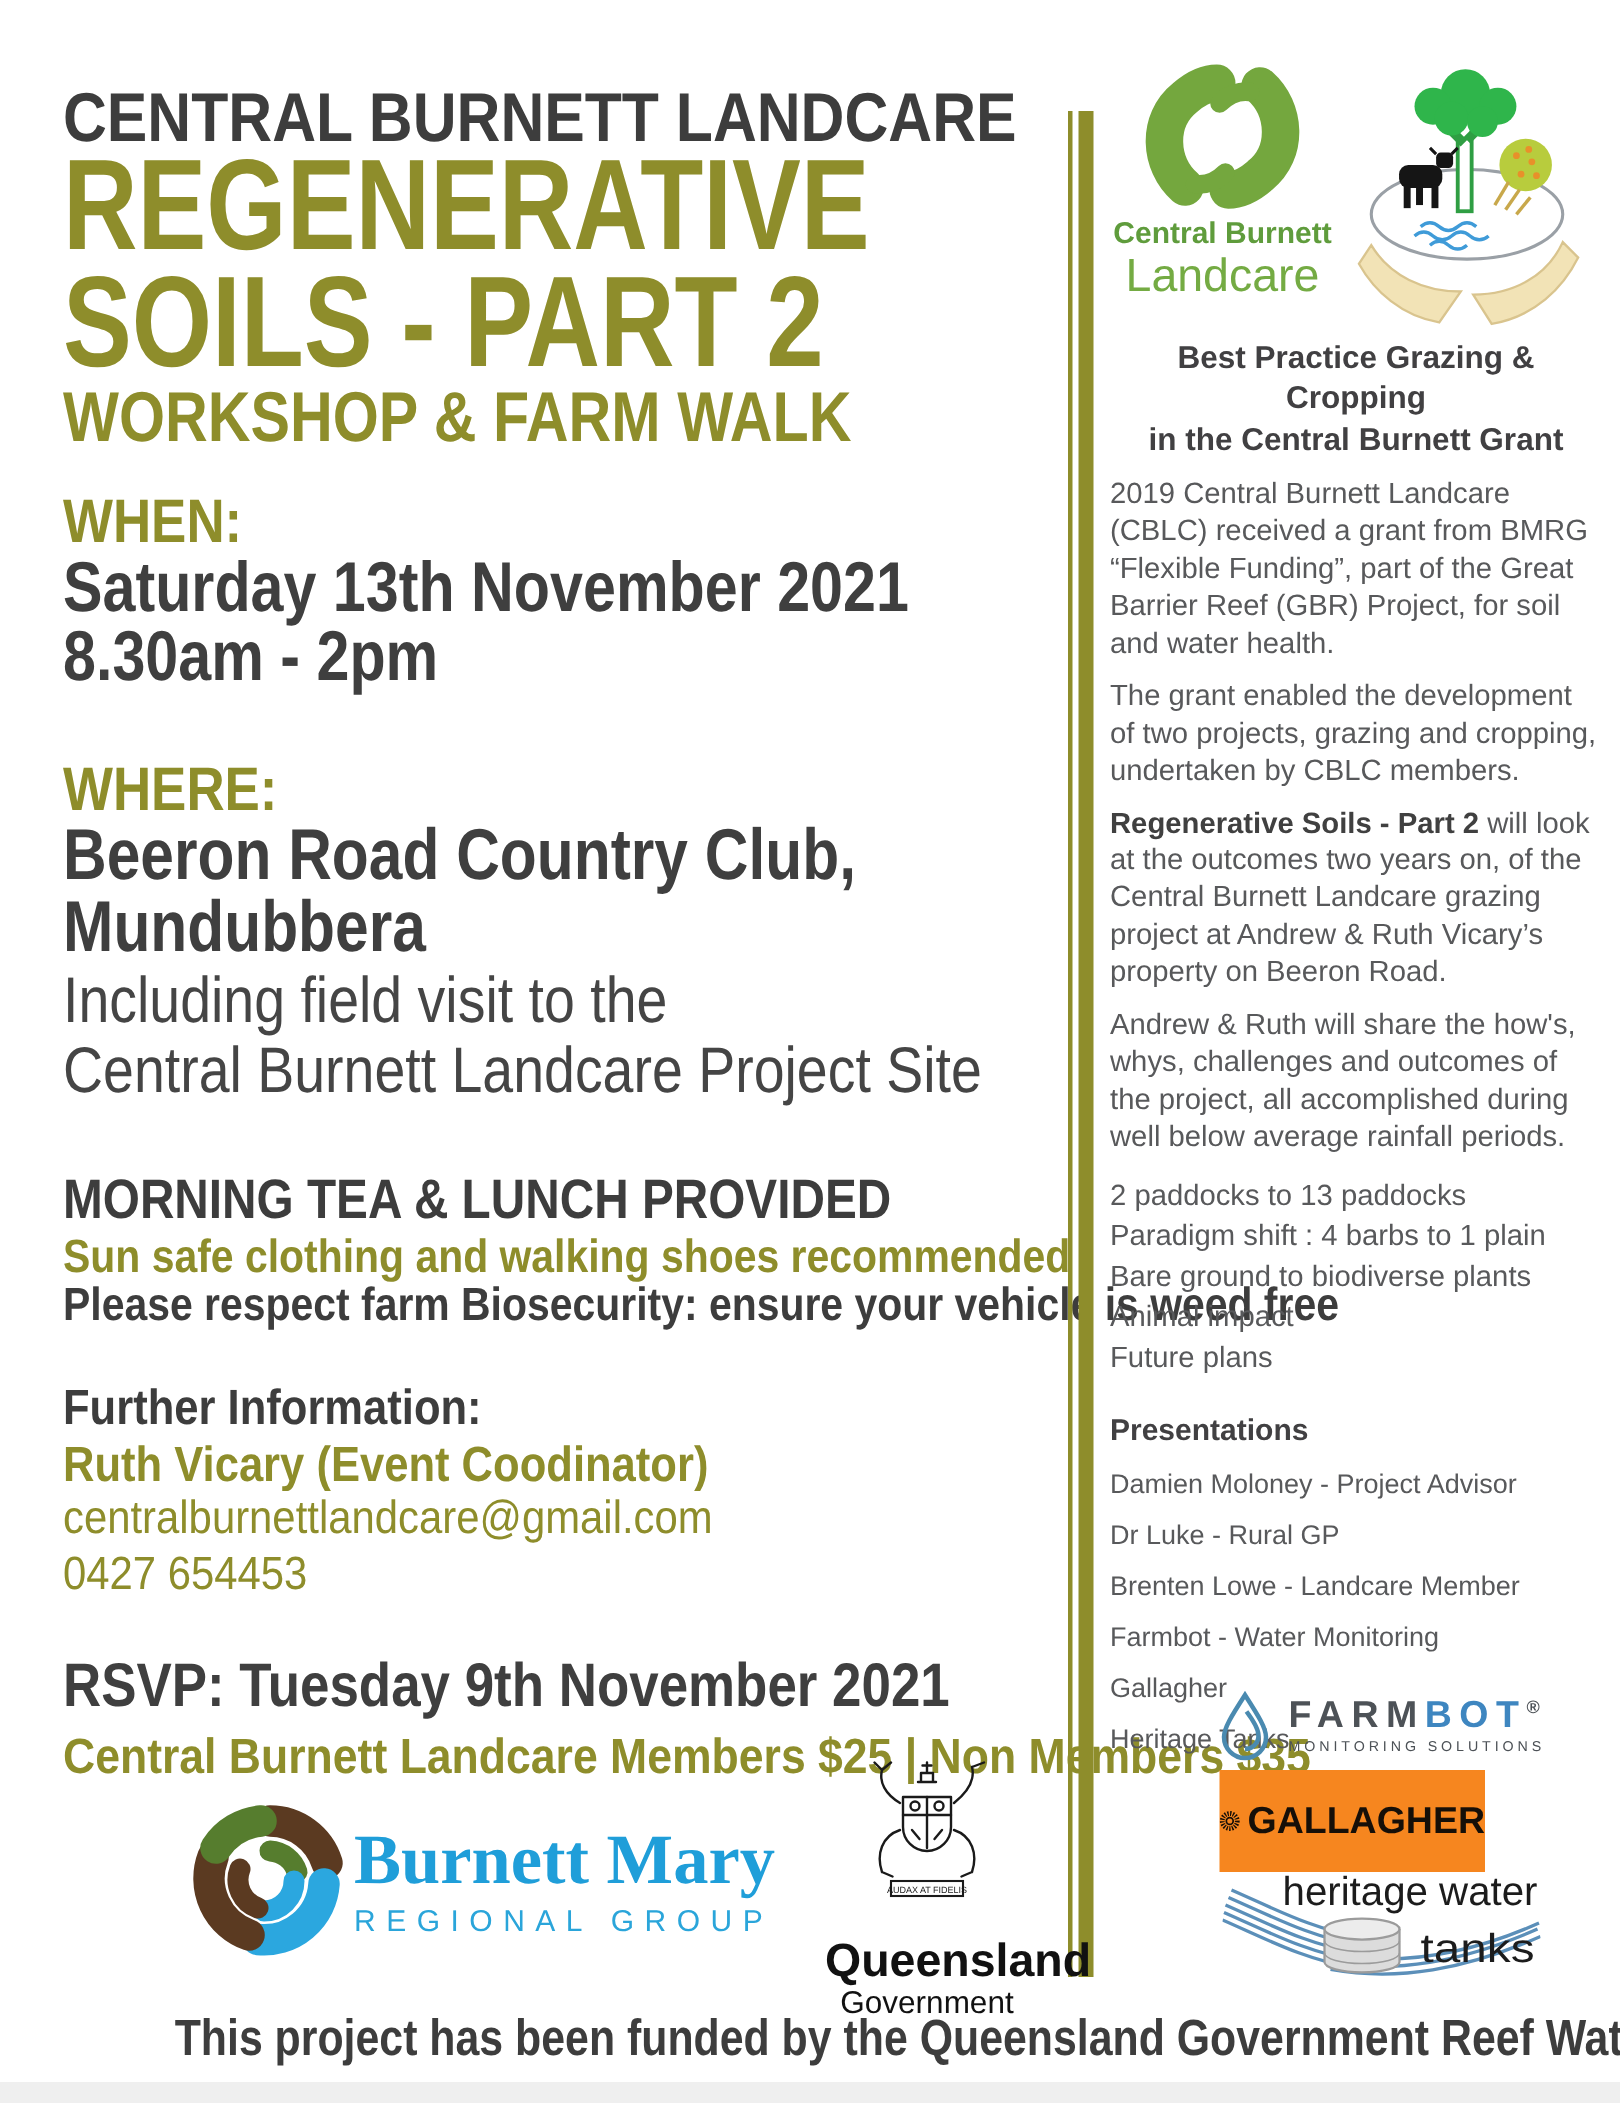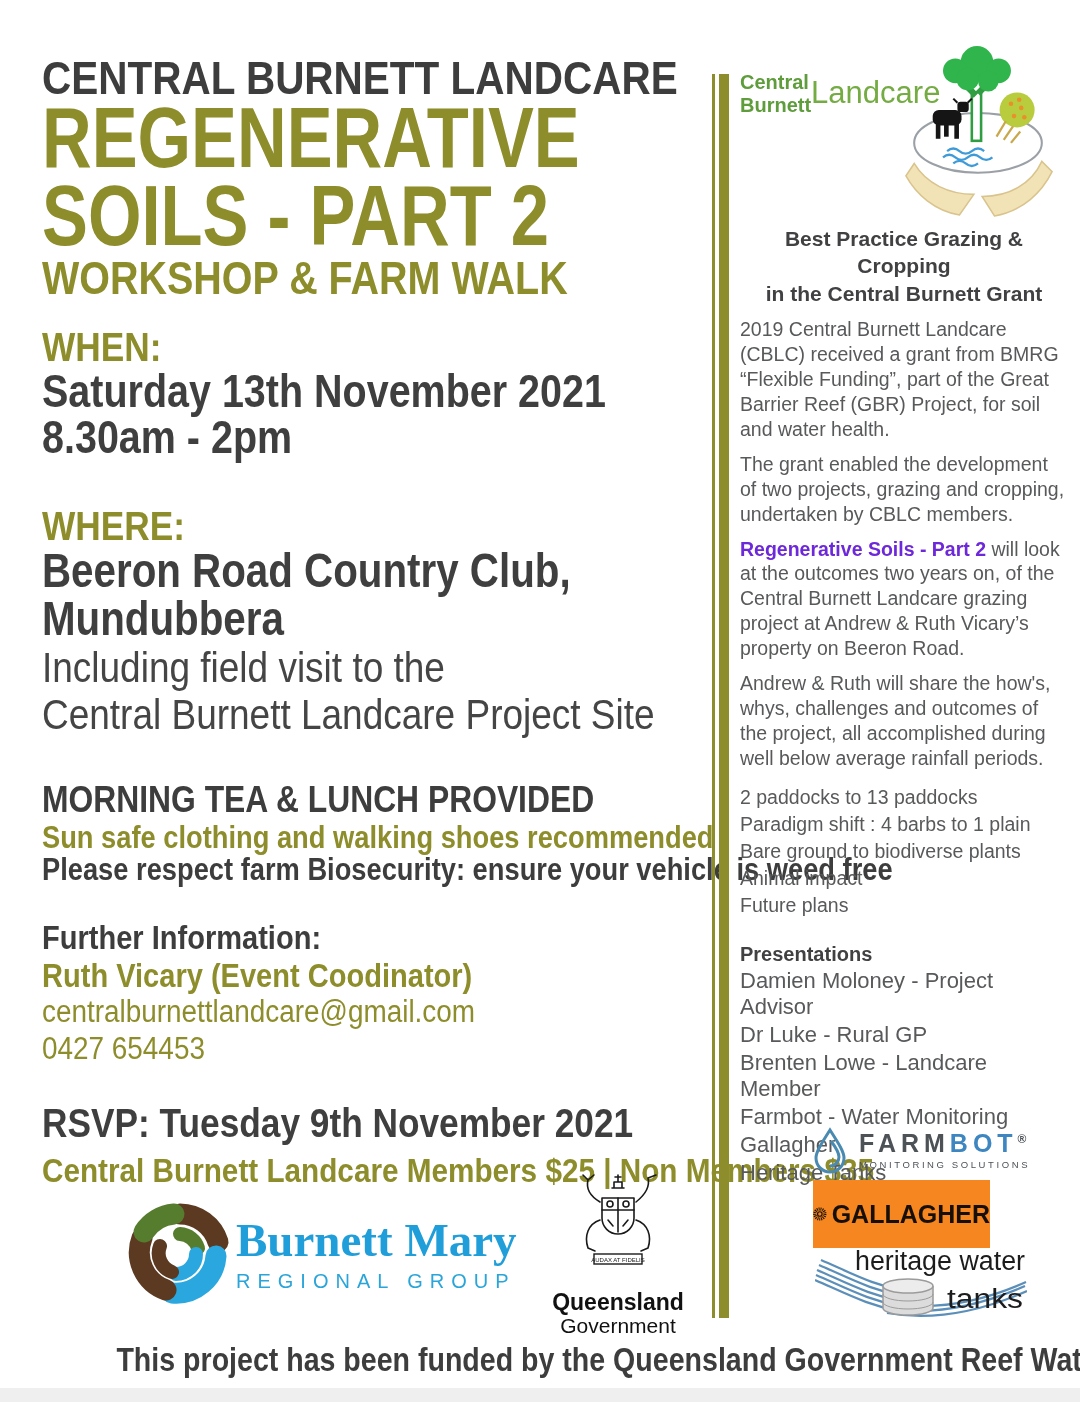--- a/index.html
+++ b/index.html
@@ -30,36 +30,36 @@
   .rsvp1{font-size:41px;font-weight:700;color:#3f3f3f;line-height:1;margin-top:38px;transform:scaleX(.86)}
   .rsvp2{font-size:33px;font-weight:700;color:#8e8d2b;line-height:1.1;margin-top:9px;transform:scaleX(.9)}
 
   
   .div-thin{position:absolute;left:712px;top:74px;width:3px;height:1244px;background:#8e8d2b}
   .div-thick{position:absolute;left:719px;top:74px;width:10px;height:1244px;background:#8e8d2b}
 
   
   .right-col{position:absolute;left:740px;top:42px;width:328px;color:#58595b}
   .logo-row{display:flex;align-items:flex-start;gap:4px;height:175px}
-  .cblc-logo{width:150px;display:flex;flex-direction:row;align-items:center}
+  .cblc-logo{width:150px;display:flex;flex-direction:column;align-items:center}
   .cblc-n1{font-size:20px;font-weight:700;color:#5f9c3c;margin-top:3px}
   .cblc-n2{font-size:31px;font-weight:500;color:#74ab43;line-height:1}
   .grant-title{margin-top:8px;text-align:center;font-weight:700;font-size:21px;line-height:1.3;color:#414042}
   .rc-para{font-size:19.5px;line-height:1.28;margin-top:10px}
-  .rc-para .b{font-weight:700;color:#6d28d9}
+  .rc-para .b{font-weight:700;color:#404040}
   .outcomes{font-size:19.5px;line-height:1.38;margin-top:13px}
   .pres-head{font-weight:700;font-size:20px;color:#414042;margin-top:24px}
-  .presenter{font-size:22px;margin-top:2px}
+  .presenter{font-size:18px;margin-top:13px}
 
   
   .bmrg{position:absolute;left:128px;top:1200px;display:flex;align-items:center;gap:4px}
   .bmrg-name{font-family:"Liberation Serif",serif;font-weight:700;font-size:47px;color:#1f9ed9;line-height:1}
   .bmrg-sub{font-size:20px;letter-spacing:7px;color:#2aa5da;margin-top:6px}
   .qld{position:absolute;left:550px;top:1168px;width:136px;text-align:center;color:#111}
-  .qld-l1{font-weight:700;font-size:23px;line-height:1.05}
+  .qld-l1{font-weight:700;font-size:31px;line-height:1.05}
   .qld-l2{font-size:21px}
   .farmbot{position:absolute;left:810px;top:1126px;display:flex;align-items:center;gap:9px}
   .fb-word{font-size:25px;font-weight:700;letter-spacing:5px;color:#4d5257;line-height:1}
   .fb-bot{color:#3e86c0}
   .fb-reg{font-size:12px;color:#4d5257;vertical-align:super}
   .fb-sub{font-size:9.5px;letter-spacing:2.6px;color:#4d5257;margin-top:3px}
   .gallagher{position:absolute;left:813px;top:1180px;width:177px;height:68px;background:#f6861f;display:flex;align-items:center;justify-content:center;gap:5px}
   .gal-text{font-weight:700;font-size:25px;color:#160f08}
   .heritage{position:absolute;left:815px;top:1242px}
 

